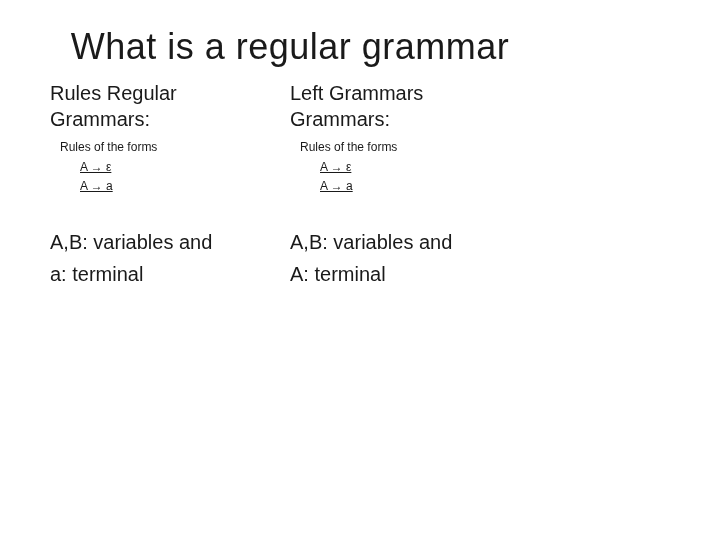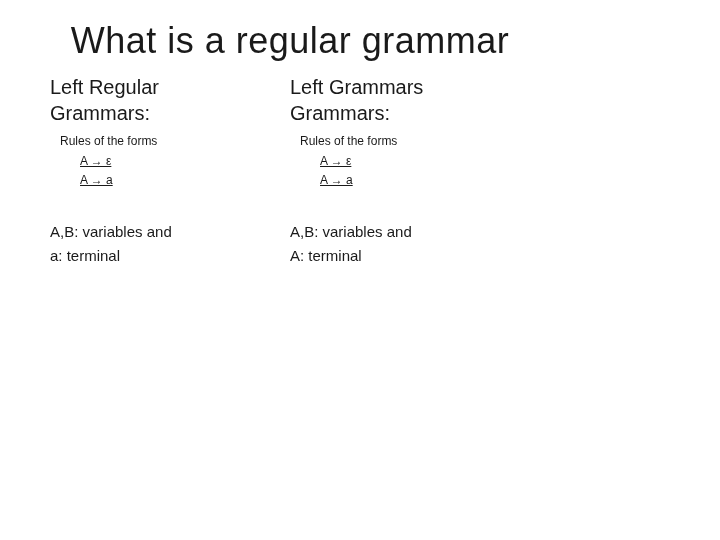--- a/index.html
+++ b/index.html
@@ -13,21 +13,21 @@
       height: 540px;
       background: #ffffff;
       font-family: 'Segoe UI', Arial, sans-serif;
       color: #1a1a1a;
       overflow: hidden;
     }
 
     .page {
       width: 580px;
       height: 540px;
-      padding: 20px 50px 30px 50px;
+      padding: 26px 50px 30px 50px;
     }
 
     .main-title {
       font-size: 36px;
       font-weight: 400;
       text-align: center;
       margin-bottom: 12px;
       letter-spacing: 0.5px;
     }
 
@@ -64,37 +64,37 @@
 
     .rule-item {
       font-size: 12px;
       margin-left: 30px;
       line-height: 1.6;
       text-decoration: underline;
     }
 
     .variables-section {
       margin-top: 30px;
-      font-size: 15px;
+      font-size: 20px;
       line-height: 1.6;
     }
   </style>
 </head>
 <body>
 
 <div class="page">
 
   <h1 class="main-title">What is a regular grammar</h1>
 
 
   <div class="two-col">
 
     <div class="col">
       <div class="col-header">
-        <span>Left Regular</span><br>
+        <span>Rules Regular</span><br>
         <span>Grammars:</span>
       </div>
       <div class="rules-label">Rules of the forms</div>
       <div class="rule-item">A → ε</div>
       <div class="rule-item">A → a</div>
       <div class="variables-section">
         <div>A,B: variables and</div>
         <div>a: terminal</div>
       </div>
     </div>

